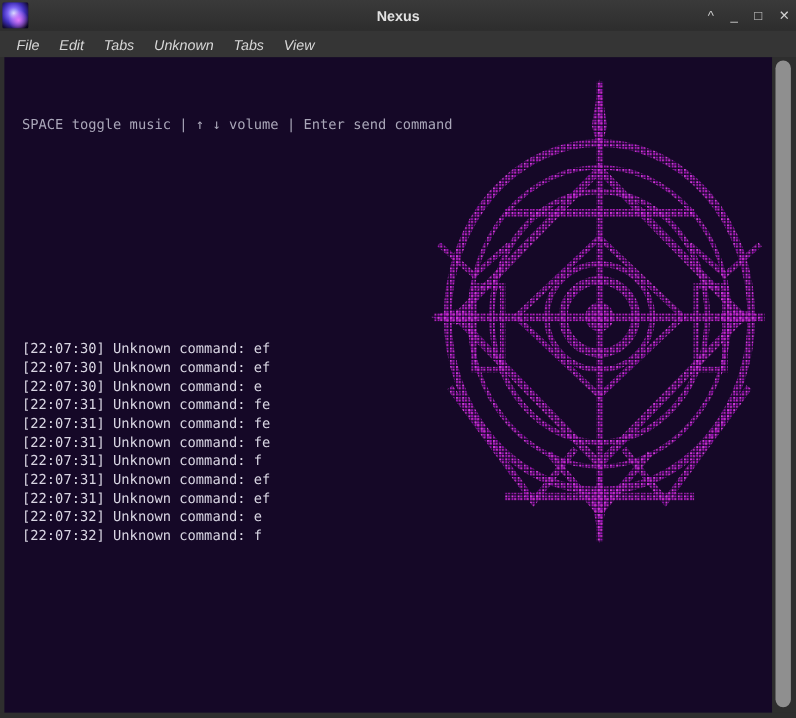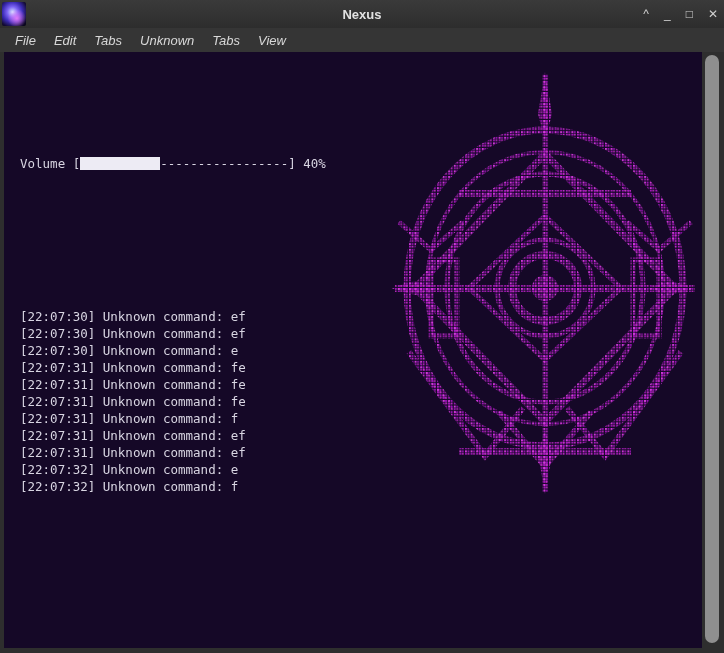--- a/index.html
+++ b/index.html
@@ -121,22 +121,22 @@
       <polygon points="164,430 171,390 164,366 157,390"></polygon>
       <rect x="14" y="221" width="300" height="7"></rect>
       <polygon points="10,224 34,217 58,224 34,231"></polygon>
       <polygon points="266,224 290,217 314,224 290,231"></polygon>
       <rect x="78" y="126" width="172" height="7"></rect>
       <rect x="78" y="384" width="172" height="7"></rect>
     </g>
   </svg>
 
   <div class="term-text">
+    <div class="line dim">SPACE toggle music | ↑ ↓ volume | Enter send command</div>
     <div class="line"></div>
-    <div class="line"><span>Volume [</span><span class="vol-fill"></span><span>-----------------</span><span>] 40%</span></div>
     <div class="line"></div>
     <div class="line"></div>
     <div id="log-entries"><div class="line">[22:07:30] Unknown command: ef</div><div class="line">[22:07:30] Unknown command: ef</div><div class="line">[22:07:30] Unknown command: e</div><div class="line">[22:07:31] Unknown command: fe</div><div class="line">[22:07:31] Unknown command: fe</div><div class="line">[22:07:31] Unknown command: fe</div><div class="line">[22:07:31] Unknown command: f</div><div class="line">[22:07:31] Unknown command: ef</div><div class="line">[22:07:31] Unknown command: ef</div><div class="line">[22:07:32] Unknown command: e</div><div class="line">[22:07:32] Unknown command: f</div></div>
     
   </div>
 </div>
 
 <div class="scrollbar">
   <div class="scroll-thumb"></div>
 </div>

